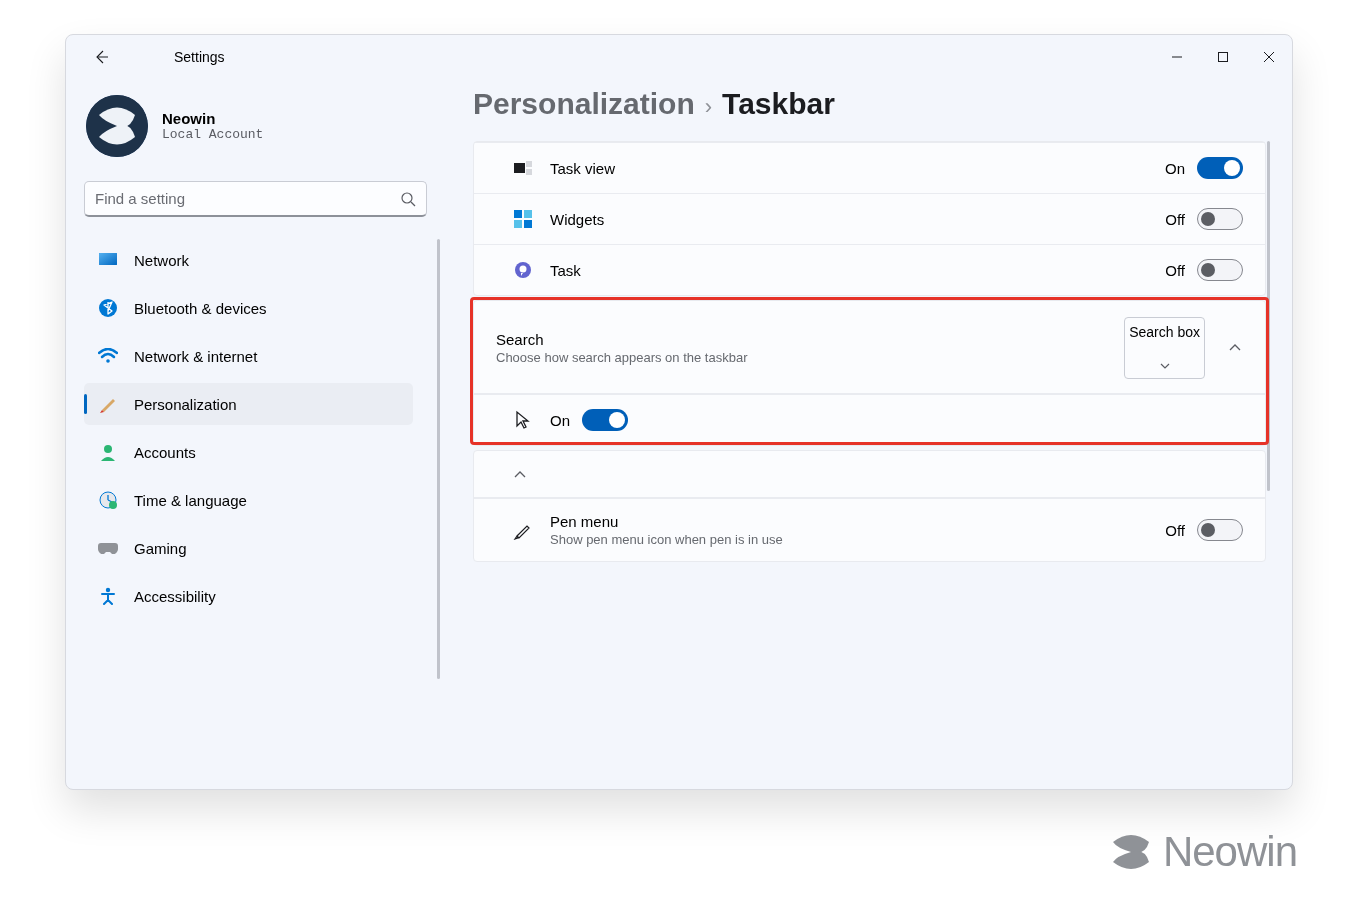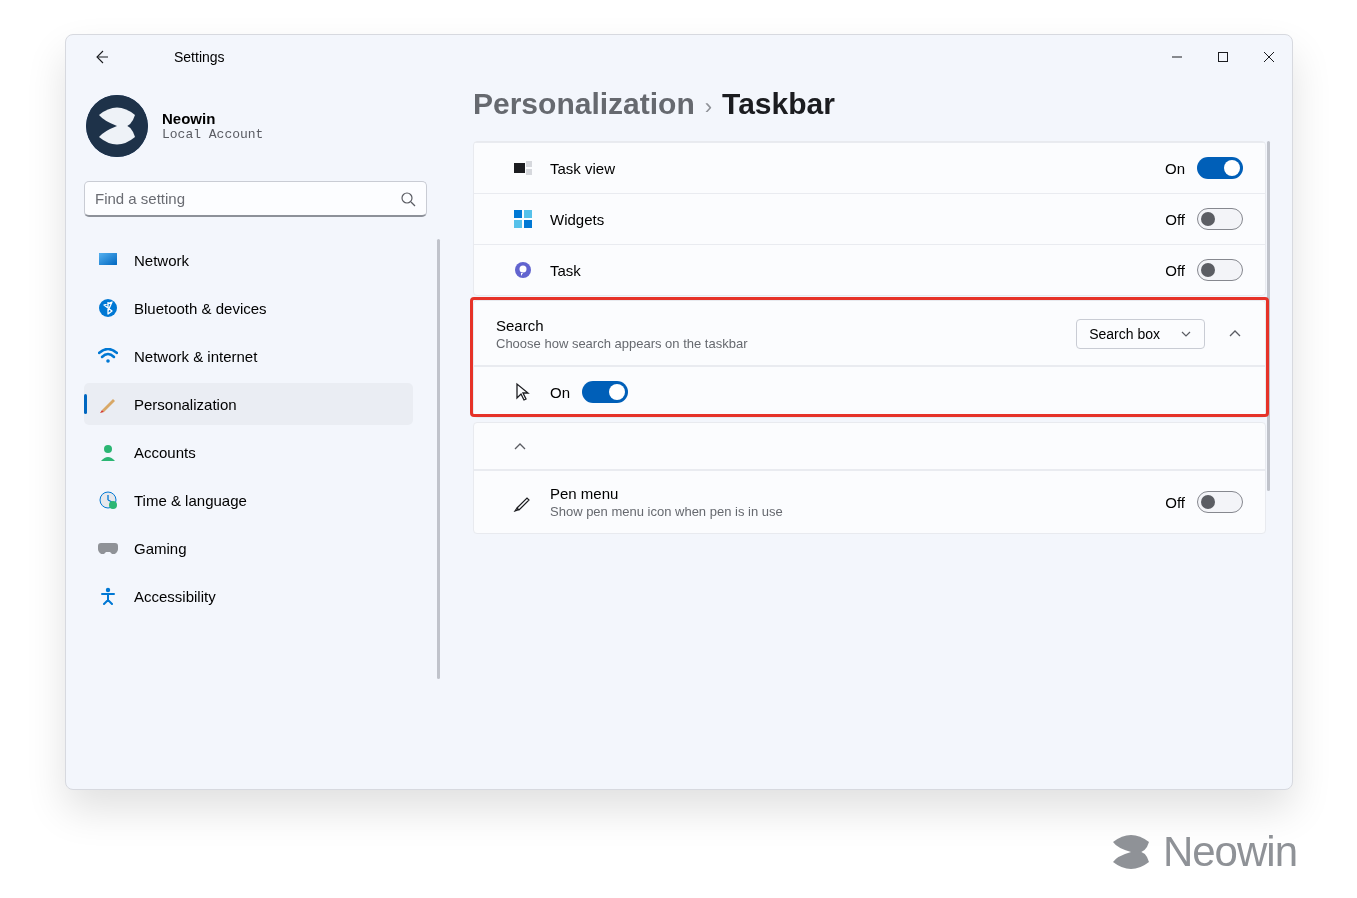--- a/index.html
+++ b/index.html
@@ -47,21 +47,21 @@
   .row-icon { width:26px; margin-right:14px; display:flex; align-items:center; justify-content:center; margin-left:-40px; }
   .row-label { flex:1; font-size:15px; }
   .row-sub { font-size:13px; color:#66696f; margin-top:2px; }
   .state-label { font-size:15px; margin-right:12px; }
   .toggle { width:46px; height:22px; border-radius:11px; position:relative; cursor:pointer; }
   .toggle.on { background:#005fb8; }
   .toggle.on::after { content:""; position:absolute; right:3px; top:3px; width:16px; height:16px; background:#fff; border-radius:50%; }
   .toggle.off { background:#f3f4f8; border:1px solid #86888f; }
   .toggle.off::after { content:""; position:absolute; left:3px; top:3px; width:14px; height:14px; background:#5b5d63; border-radius:50%; }
   .chev { width:16px; height:16px; margin-left:16px; }
-  .dropdown { border:1px solid #c9ccd4; background:#fbfcfe; border-radius:4px; padding:6px 12px; font-size:14px; display:flex; align-items:center; gap:20px; cursor:pointer; margin-right:6px; }
+  .dropdown { border:1px solid #c9ccd4; background:#fbfcfe; border-radius:4px; padding:6px 4px; font-size:14px; display:flex; align-items:center; gap:20px; cursor:pointer; margin-right:6px;flex-direction:column; }
   .highlight { position:absolute; border:3px solid #e63228; border-radius:4px; pointer-events:none; }
   .cscroll { position:absolute; right:-4px; top:0; width:3px; height:350px; background:#c0c3cb; border-radius:2px; }
   .watermark { position:absolute; right:60px; bottom:22px; display:flex; align-items:center; gap:8px; color:#8f9297; font-size:42px; font-weight:400; letter-spacing:-1px; }
   .watermark svg { width:48px; height:48px; }
 </style>
 </head>
 <body>
 
 <div class="window">
   <div class="titlebar">

